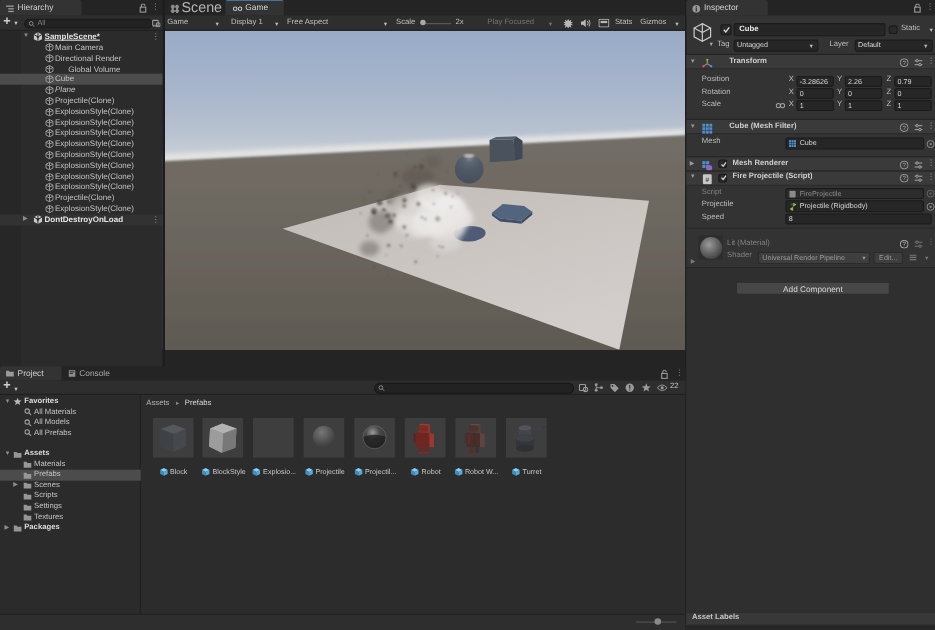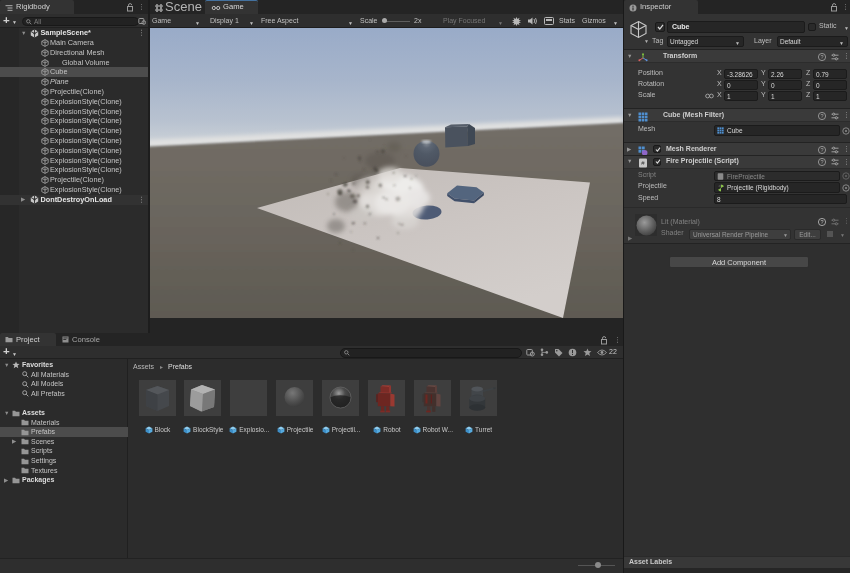--- a/index.html
+++ b/index.html
@@ -22,21 +22,21 @@
 
   <div class="abs" style="left:0;top:0;width:148px;height:14px;background:#242424;"></div>
   <div class="abs" style="left:0;top:0;width:74px;height:14px;background:#333333;border-radius:2px 2px 0 0;"></div>
   <svg class="abs" style="left:5px;top:3.5px" width="8" height="8" viewBox="0 0 8 8">
       <g fill="#9a9a9a">
         <rect x="0.5" y="1" width="7" height="1.2"></rect>
         <rect x="2.5" y="3.4" width="5" height="1.2"></rect>
         <rect x="2.5" y="5.8" width="5" height="1.2"></rect>
       </g>
     </svg>
-  <div class="txt" style="font-size:7.6px;left:16px;top:2px;color:#d2d2d2;">Rigidbody</div>
+  <div class="txt" style="font-size:7.6px;left:16px;top:2px;color:#d2d2d2;">Hierarchy</div>
   <svg class="abs" style="left:126px;top:3px" width="8" height="9" viewBox="0 0 8 9">
       <g stroke="#9a9a9a" fill="none">
         <rect x="1.5" y="3.5" width="5" height="4.5" stroke-width="1"></rect>
         <path d="M2.5 3.5 V2.2 A1.6 1.6 0 0 1 5.7 2.2" stroke-width="1"></path>
       </g>
     </svg>
   <div class="txt" style="left:138px;top:2px;color:#9a9a9a;">⋮</div>
 
   <div class="abs" style="left:0;top:14px;width:148px;height:14px;background:#2e2e2e;border-bottom:1px solid #202020;"></div>
   <div class="txt" style="left:3px;top:14.5px;font-size:11.5px;color:#d0d0d0;font-weight:bold;">+</div>
@@ -57,21 +57,21 @@
   <div id="hrows">
       <div class="abs" style="left:0;top:28.2px;width:148px;height:9.8px;">
         <div class="txt" style="left:21px;top:1.5px;font-size:5.5px;color:#8e8e8e;line-height:7px;">▼</div>
         <div class="abs" style="left:30px;top:0.5px;">
           <svg width="9" height="9" viewBox="0 0 9 9" style="position:absolute">
             <path d="M4.5 0.4 L8.2 2.4 V6.6 L4.5 8.6 L0.8 6.6 V2.4 Z" fill="#c8c8c8"></path>
             <path d="M4.5 0.4 V4.5 M4.5 4.5 L0.8 2.4 M4.5 4.5 L8.2 2.4 M4.5 4.5 V8.6" stroke="#2b2b2b" stroke-width="0.9" fill="none"></path>
             <circle cx="4.5" cy="4.5" r="1.1" fill="#2b2b2b"></circle>
           </svg>
         </div>
-        <div class="txt" style="left:40.5px;top:0px;color:#e4e4e4;font-weight:bold;">SampleScene*</div>
+        <div class="txt" style="left:40.5px;top:0px;color:#e4e4e4;font-weight:bold;text-decoration:underline;">SampleScene*</div>
         <div class="txt" style="left:138px;top:0;color:#9a9a9a;">⋮</div>
       </div>
       <div class="abs" style="left:0;top:38px;width:148px;height:9.8px;">
         <div class="abs" style="left:41px;top:1px;">
           <svg width="8" height="8" viewBox="0 0 8 8" style="position:absolute">
             <g stroke="#9a9a9a" fill="none" stroke-width="0.9">
               <path d="M4 0.6 L7.2 2.3 V5.7 L4 7.4 L0.8 5.7 V2.3 Z"></path>
               <path d="M4 0.6 V4 M4 4 L0.8 2.3 M4 4 L7.2 2.3 M4 4 V7.4"></path>
             </g>
           </svg>
@@ -80,21 +80,21 @@
       </div>
       <div class="abs" style="left:0;top:47.8px;width:148px;height:9.8px;">
         <div class="abs" style="left:41px;top:1px;">
           <svg width="8" height="8" viewBox="0 0 8 8" style="position:absolute">
             <g stroke="#9a9a9a" fill="none" stroke-width="0.9">
               <path d="M4 0.6 L7.2 2.3 V5.7 L4 7.4 L0.8 5.7 V2.3 Z"></path>
               <path d="M4 0.6 V4 M4 4 L0.8 2.3 M4 4 L7.2 2.3 M4 4 V7.4"></path>
             </g>
           </svg>
         </div>
-        <div class="txt" style="left:50px;top:0px;color:#c5c5c5;">Directional Mesh</div>
+        <div class="txt" style="left:50px;top:0px;color:#c5c5c5;">Directional Render</div>
       </div>
       <div class="abs" style="left:0;top:57.6px;width:148px;height:9.8px;">
         <div class="abs" style="left:41px;top:1px;">
           <svg width="8" height="8" viewBox="0 0 8 8" style="position:absolute">
             <g stroke="#9a9a9a" fill="none" stroke-width="0.9">
               <path d="M4 0.6 L7.2 2.3 V5.7 L4 7.4 L0.8 5.7 V2.3 Z"></path>
               <path d="M4 0.6 V4 M4 4 L0.8 2.3 M4 4 L7.2 2.3 M4 4 V7.4"></path>
             </g>
           </svg>
         </div>

